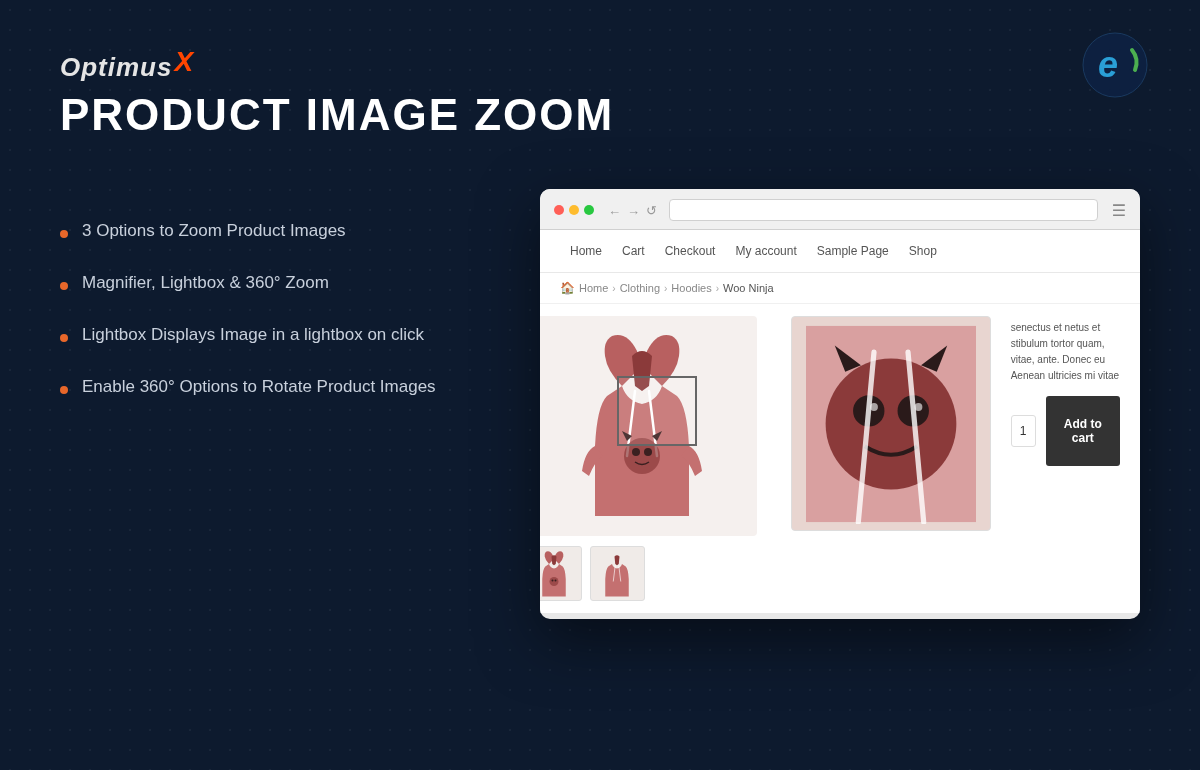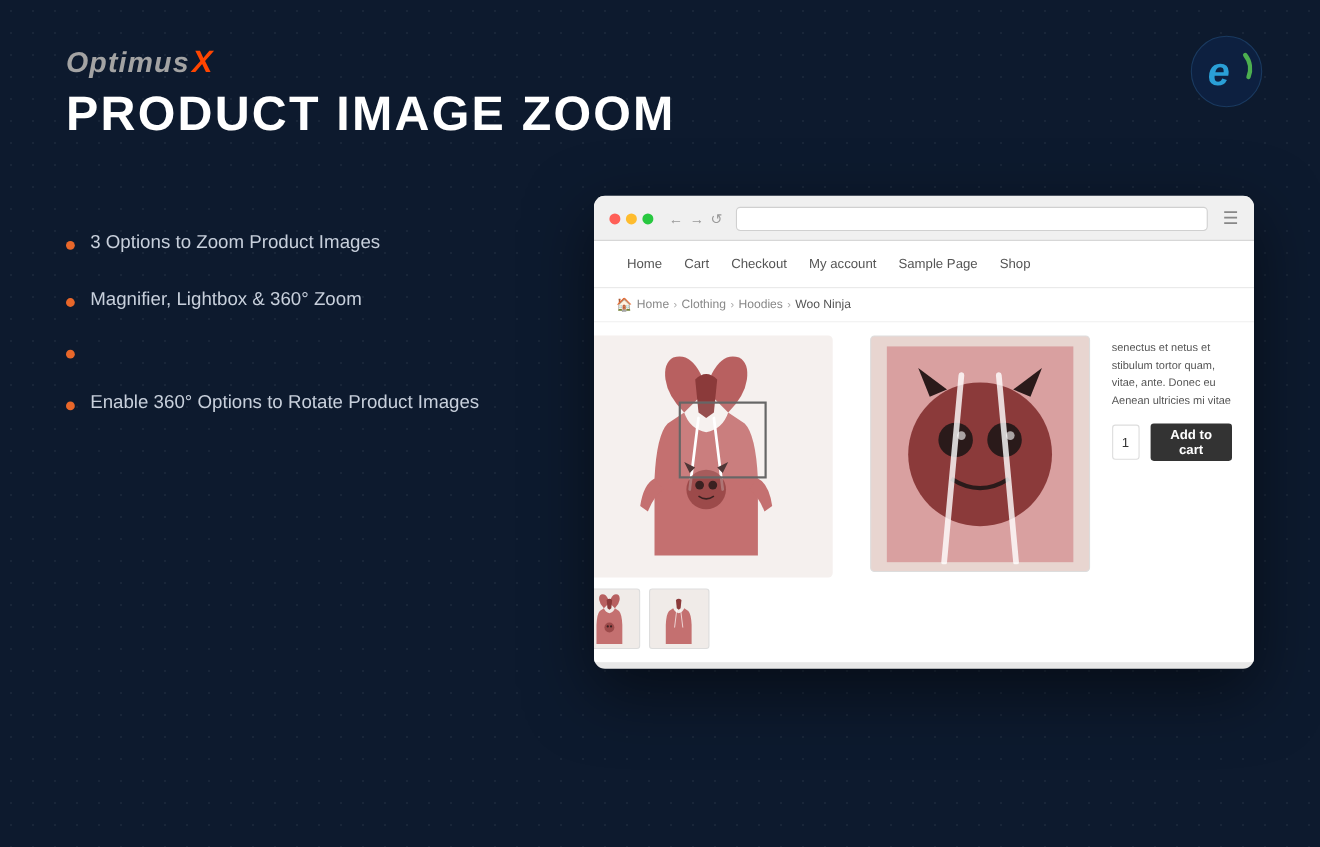--- a/index.html
+++ b/index.html
@@ -46,25 +46,26 @@
     }
 
     .logo-text {
       display: flex;
       align-items: center;
       gap: 2px;
       margin-bottom: 8px;
     }
 
     .logo-optimus {
-      color: #a3a3a3;
+      color: #e5e5e5;
       font-size: 26px;
       font-weight: 600;
       font-style: italic;
       letter-spacing: 1px;
+      margin-top: 12px;
     }
 
     .logo-x {
       color: #e8672a;
       font-size: 28px;
       font-weight: 900;
       font-style: italic;
       color: #ff4500;
     }
 
@@ -334,21 +335,21 @@
       color: #333;
       background: #fff;
       display: flex;
       align-items: center;
       justify-content: center;
     }
 
     .add-to-cart-btn {
       background: #333;
       color: #fff;
-      padding: 3px 18px;
+      padding: 21px 18px;
       border-radius: 3px;
       font-size: 12px;
       font-weight: 600;
       cursor: pointer;
       border: none;
     }
 
     
     .envo-logo {
       position: absolute;
@@ -392,20 +393,21 @@
       <div class="feature-item">
         <div class="feature-bullet"></div>
         <span class="feature-text">3 Options to Zoom Product Images</span>
       </div>
       <div class="feature-item">
         <div class="feature-bullet"></div>
         <span class="feature-text">Magnifier, Lightbox &amp; 360° Zoom</span>
       </div>
       <div class="feature-item">
         <div class="feature-bullet"></div>
+        <span class="feature-text">Lightbox Displays Image in a lightbox on click</span>
       </div>
       <div class="feature-item">
         <div class="feature-bullet"></div>
         <span class="feature-text">Enable 360° Options to Rotate Product Images</span>
       </div>
     </div>
 
     <div class="browser-mockup">
 
       <div class="browser-chrome">

